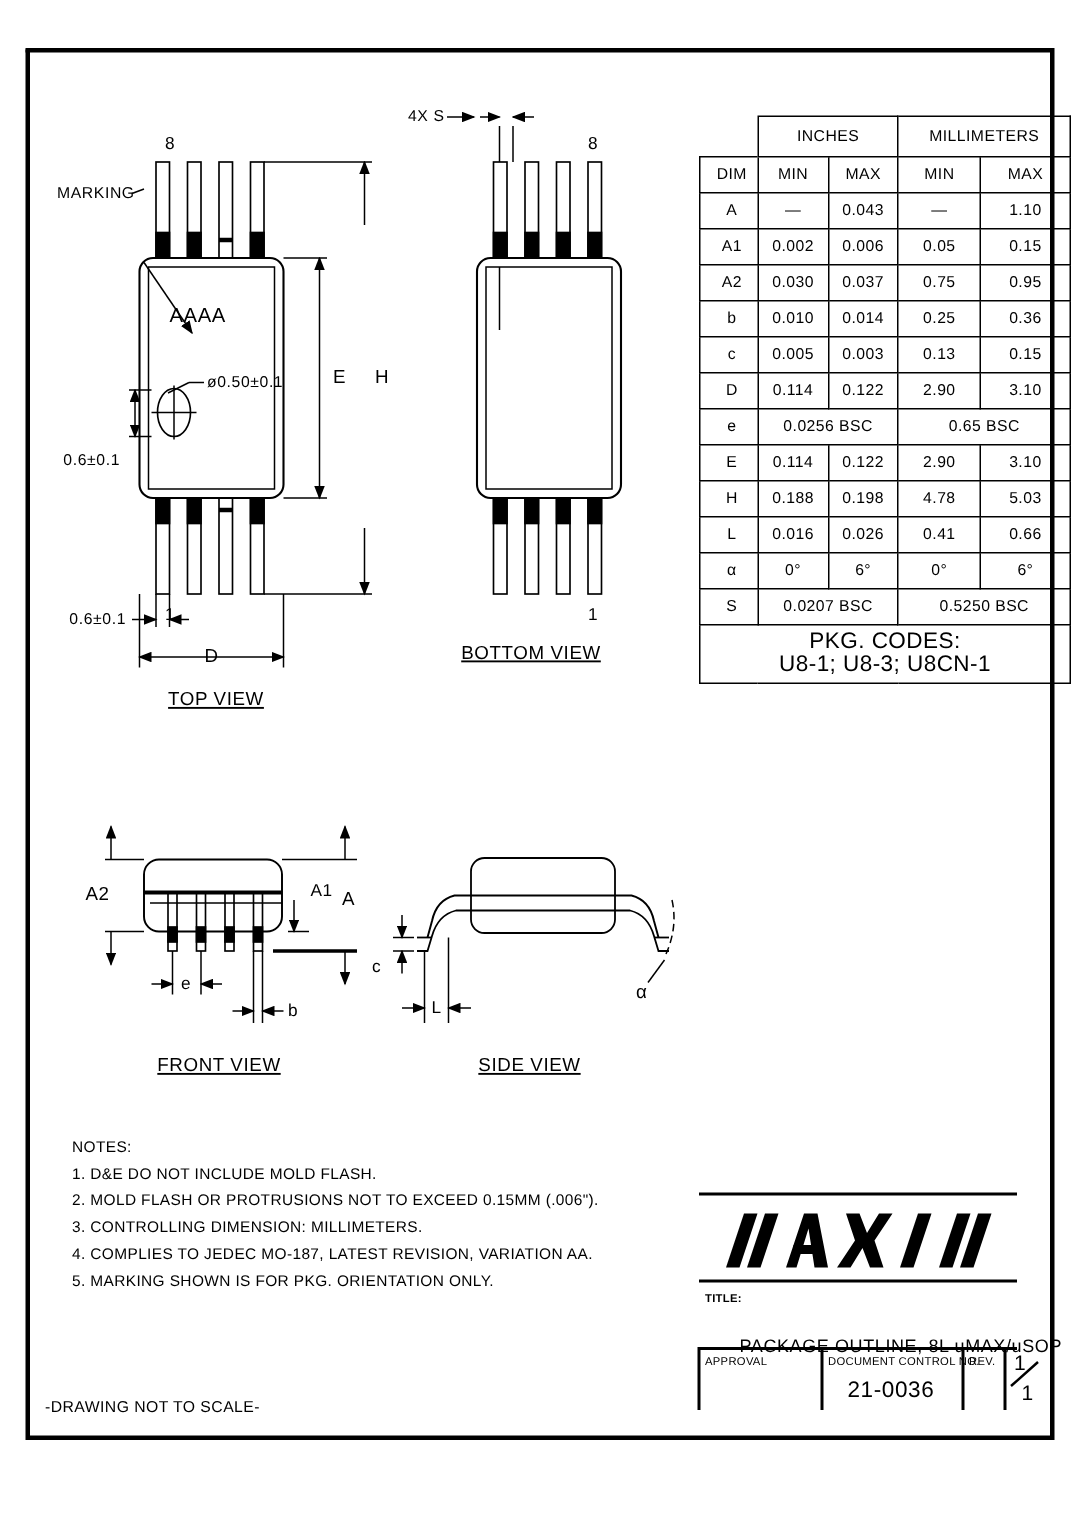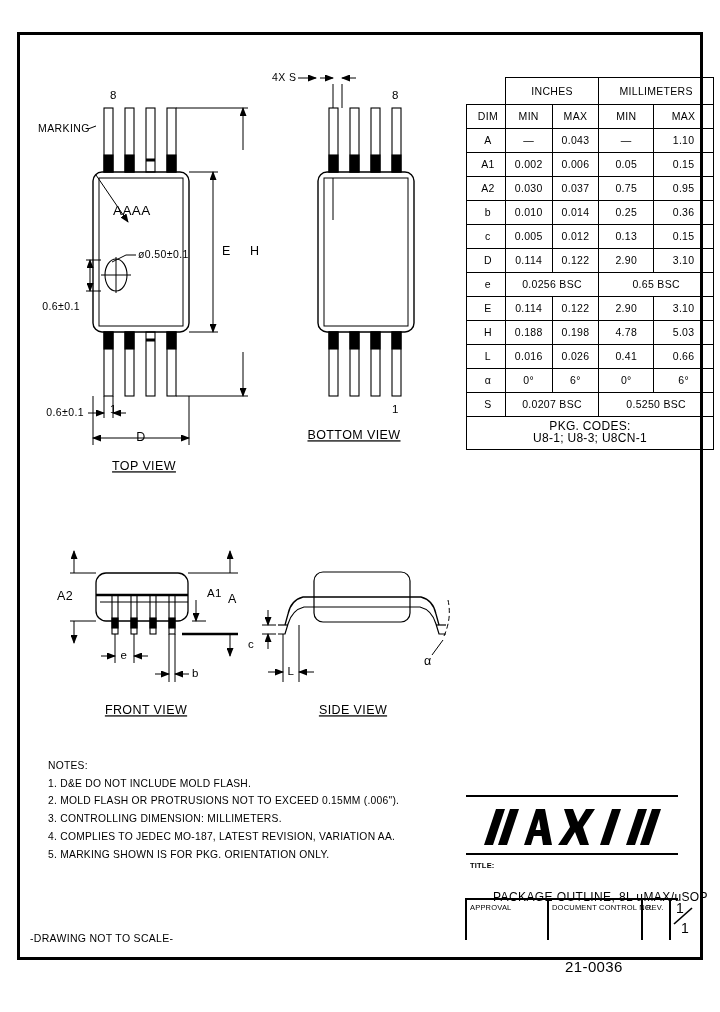--- a/index.html
+++ b/index.html
@@ -21,21 +21,21 @@
   
   .tbl{position:absolute;left:466px;top:77px;width:248px;
        border-collapse:collapse;font-size:10.5px;letter-spacing:.3px;}
   .tbl td{border:1px solid #000;padding:0;height:23px;text-align:center;
           vertical-align:middle;line-height:1;}
   .tbl td.hdr{height:26px;}
   .tbl td.lft{text-align:center;padding-left:4px;}
   .nb-l{border-left:none !important;}
   .nb-t{border-top:none !important;}
   .pkg{height:auto !important;text-align:right;padding:3px 4px 5px 4px !important;
-       line-height:1.45;font-size:12px;}
+       line-height:1.45;font-size:15px;}
   
   .notes{position:absolute;left:48px;top:757px;width:420px;
          font-size:10.3px;line-height:1.72;letter-spacing:.25px;white-space:nowrap;}
   .nts{position:absolute;left:30px;top:932px;font-size:10.5px;letter-spacing:.3px;}
   
   .tb{position:absolute;left:466px;top:795px;width:212px;height:145px;}
   .tbrow{position:absolute;left:0;border-top:2px solid #000;width:212px;}
   .logo{position:absolute;left:466px;top:805px;width:212px;height:45px;}
   .lbl{position:absolute;font-size:7.5px;letter-spacing:.2px;}
   .val{position:absolute;font-size:12px;letter-spacing:.4px;}
@@ -277,21 +277,21 @@
       <tr>
         <td class="lft">b</td>
         <td>0.010</td>
         <td>0.014</td>
         <td>0.25</td>
         <td>0.36</td>
       </tr>
       <tr>
         <td class="lft">c</td>
         <td>0.005</td>
-        <td>0.012</td>
+        <td>0.003</td>
         <td>0.13</td>
         <td>0.15</td>
       </tr>
       <tr>
         <td class="lft">D</td>
         <td>0.114</td>
         <td>0.122</td>
         <td>2.90</td>
         <td>3.10</td>
       </tr>
@@ -388,16 +388,16 @@
       <polygon points="160,40 172,4 181,4 169,40"></polygon>
       <polygon points="174,40 186,4 195,4 183,40"></polygon>
     </g>
   </svg>
 </div>
 
 <div class="lbl" style="left:470px;top:861px;font-weight:bold;">TITLE:</div>
 <div class="val" style="left:493px;top:890px;">PACKAGE OUTLINE, 8L uMAX/uSOP</div>
 <div class="lbl" style="left:470px;top:903px;">APPROVAL</div>
 <div class="lbl" style="left:552px;top:903px;">DOCUMENT CONTROL NO.</div>
-<div class="val" style="left:565px;top:918px;font-size:15px;margin-top:40px;">21-0036</div>
+<div class="val" style="left:565px;top:918px;font-size:15px;">21-0036</div>
 <div class="lbl" style="left:646px;top:903px;">REV.</div>
 <div class="val" style="left:676px;top:900px;font-size:14px;">1</div>
 <div class="val" style="left:681px;top:920px;font-size:14px;">1</div>
 
 </body></html>

